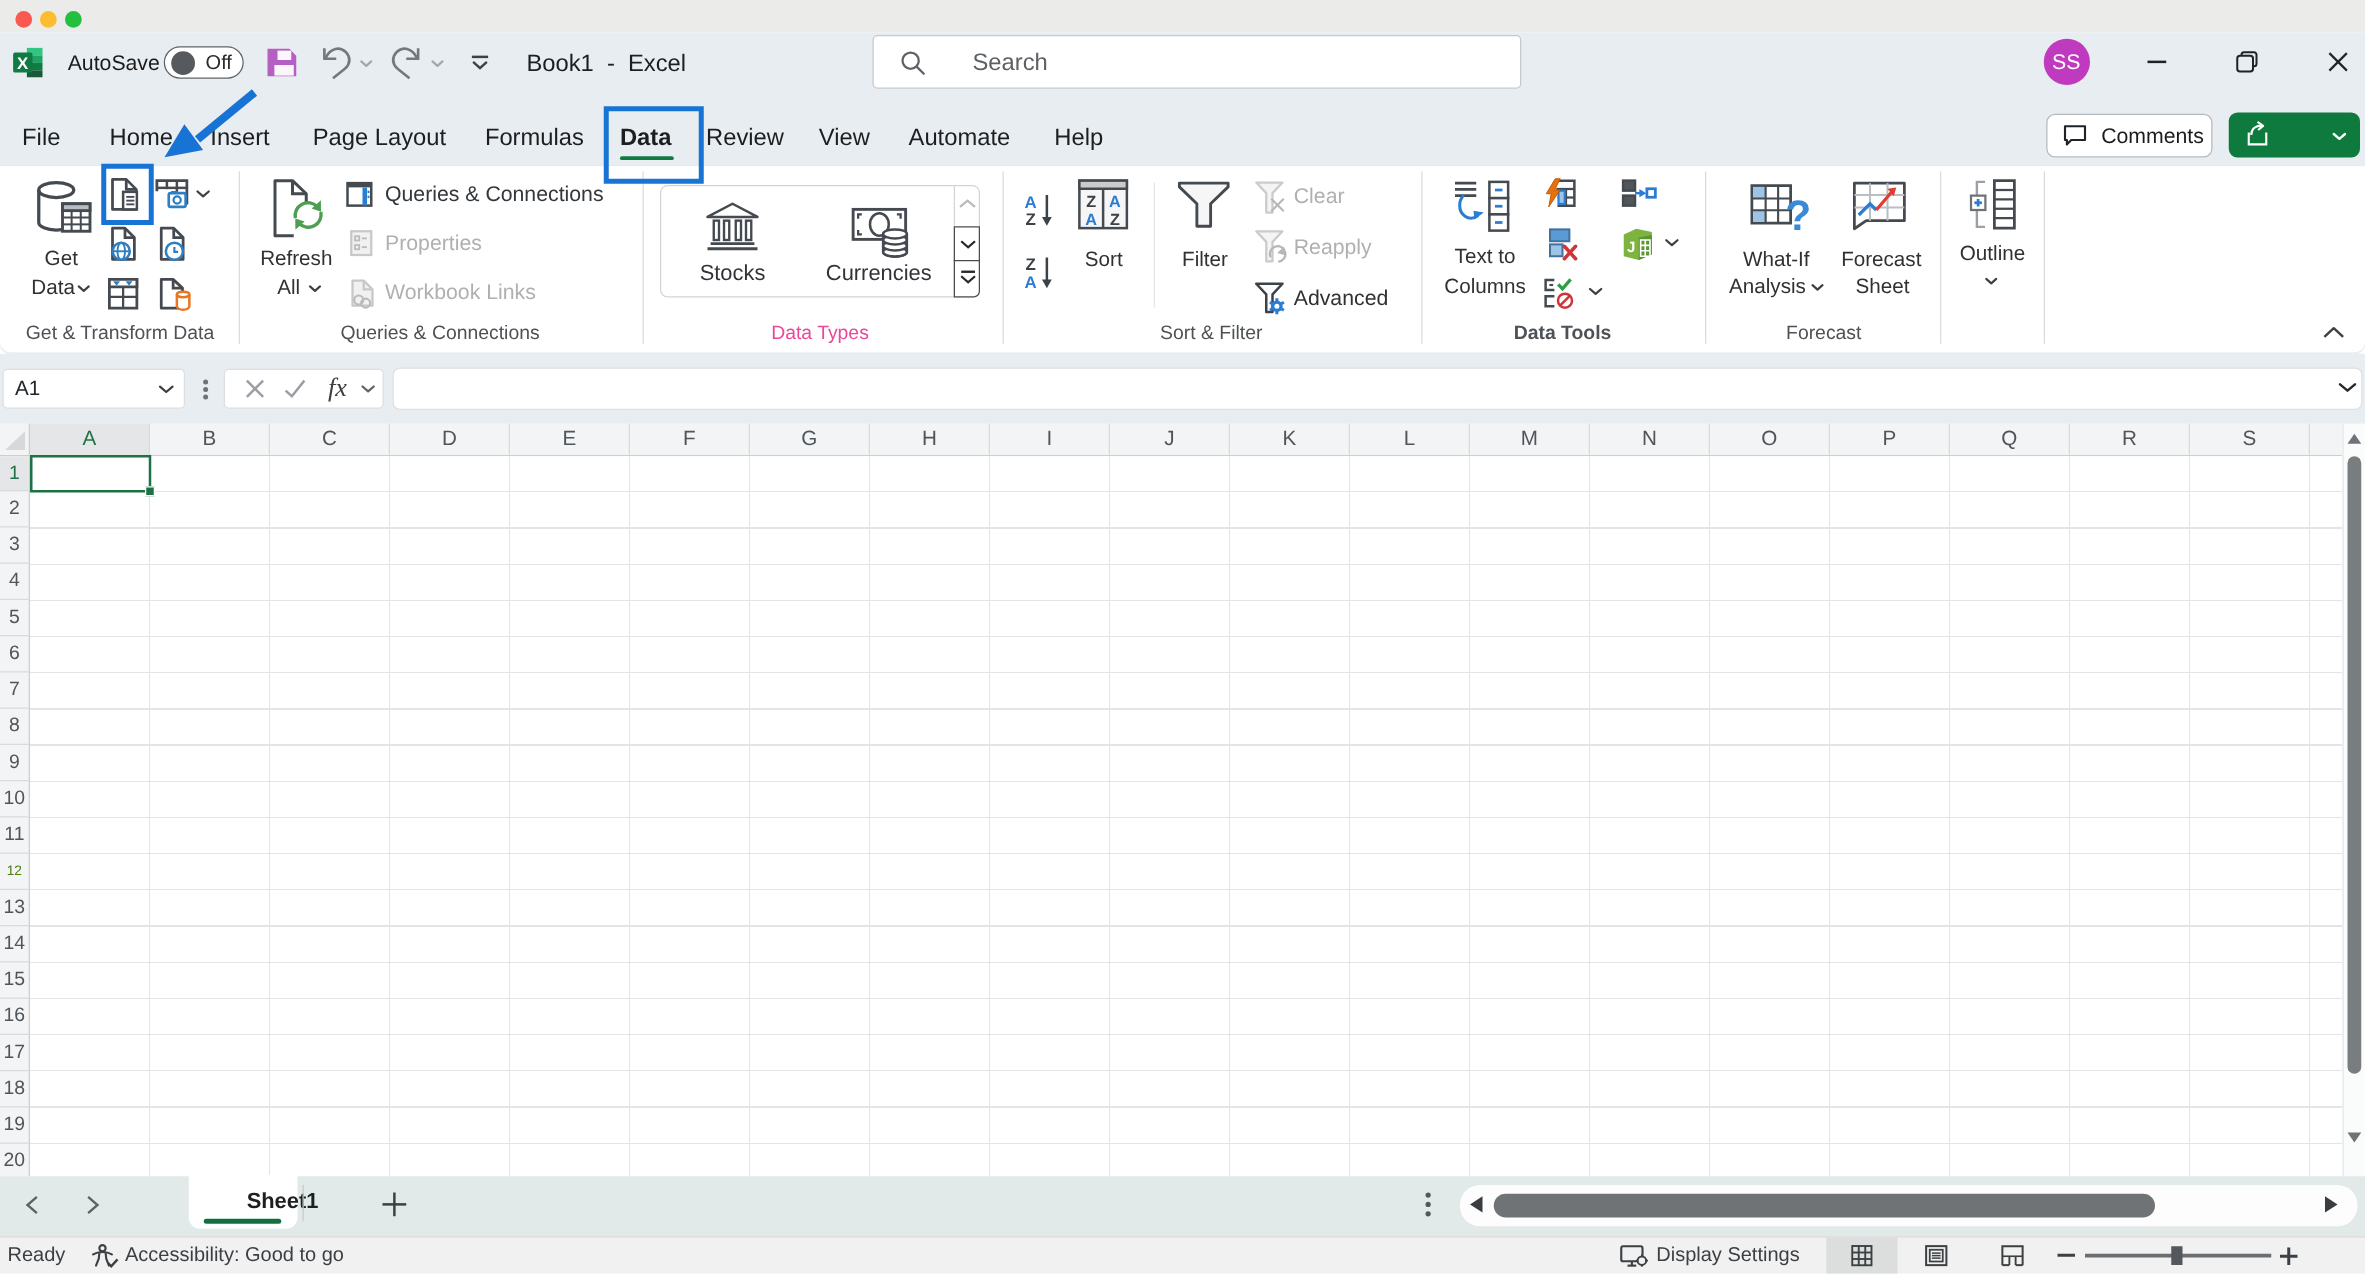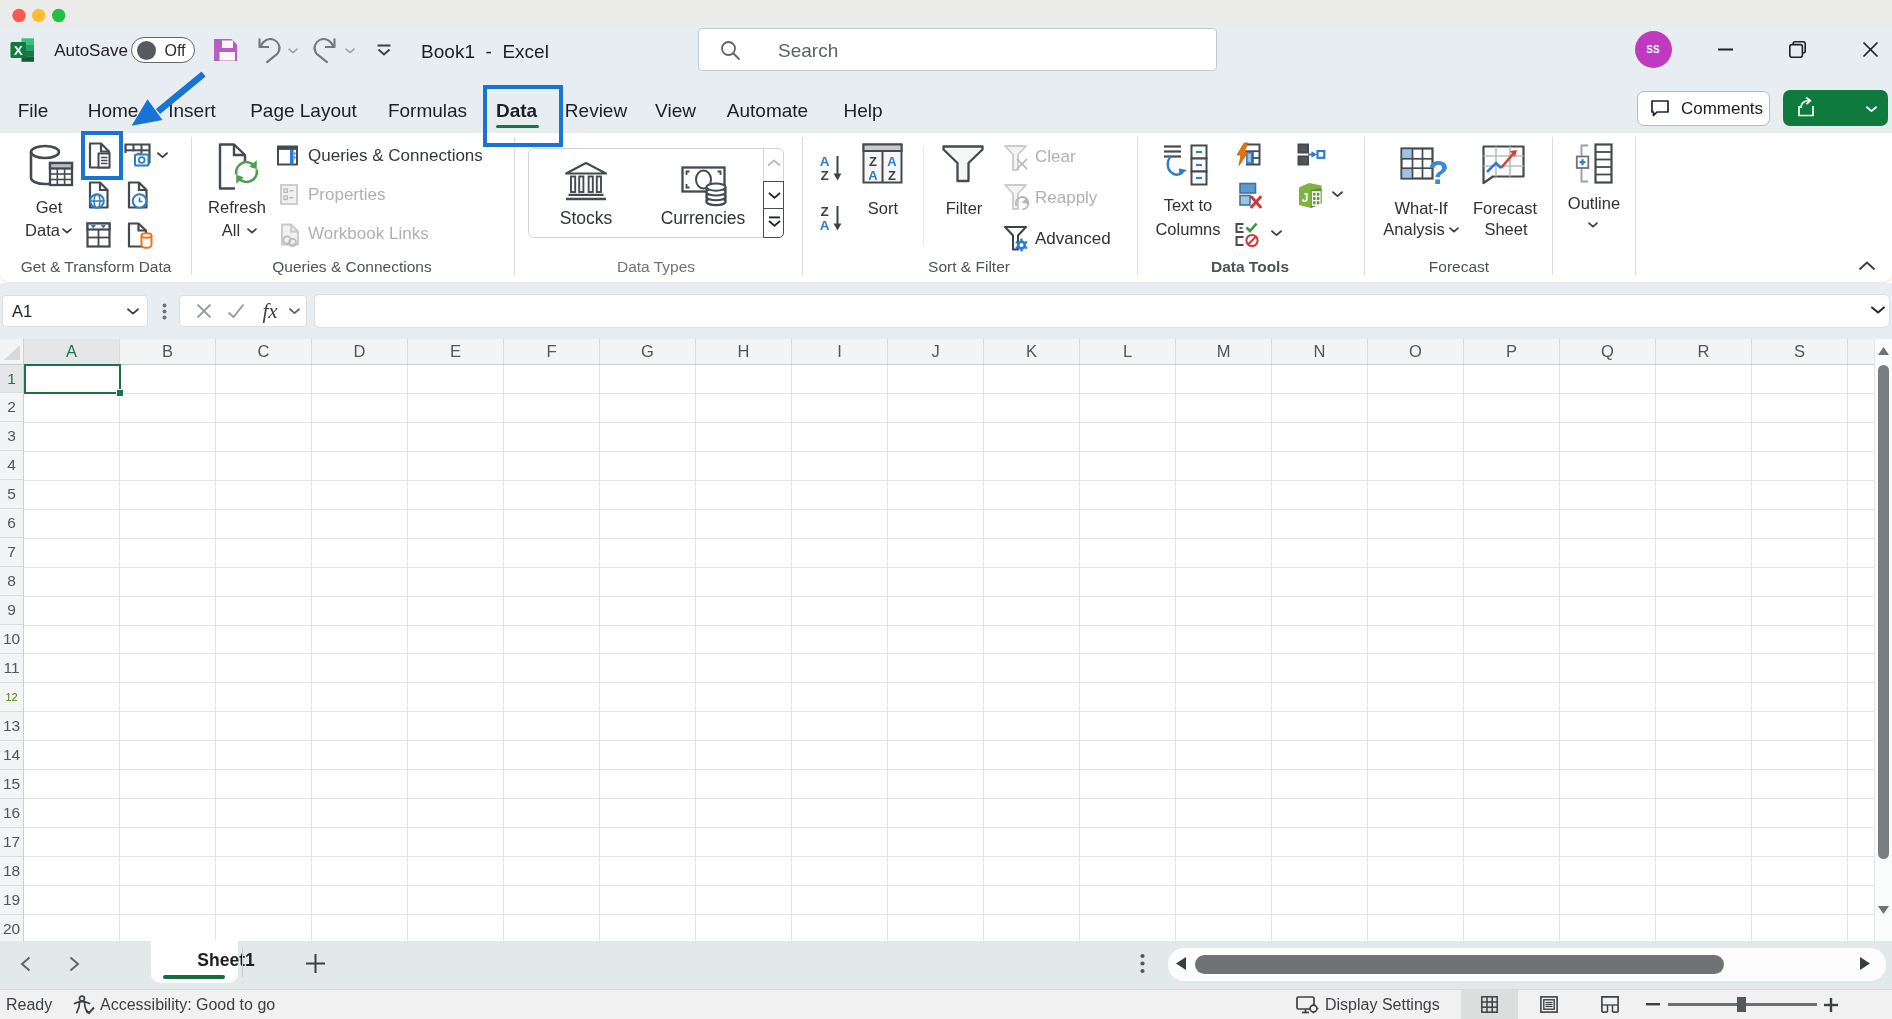--- a/index.html
+++ b/index.html
@@ -52,21 +52,21 @@
     <polyline points="1.5,5.5 7,10.5 12.5,5.5" fill="none" stroke="#3c4043" stroke-width="1.9"></polyline>
   </svg>
 <div class="ab" style="left:485px;top:39.5px;font-size:19px;color:#1c1e21;font-weight:400;line-height:23px;white-space:nowrap;transform:translateX(-50%);">Book1&nbsp;&nbsp;-&nbsp;&nbsp;Excel</div>
 <div class="ab" style="left:698px;top:28px;width:519px;height:43px;background:#fff;border:1px solid #c3c9ce;border-radius:4px"></div>
 <svg class="ab" style="left:719px;top:39px" width="22" height="22" viewBox="0 0 22 22">
     <circle cx="9.5" cy="9.5" r="6.5" fill="none" stroke="#5f6368" stroke-width="1.8"></circle>
     <line x1="14.5" y1="14.5" x2="20" y2="20" stroke="#5f6368" stroke-width="1.8" stroke-linecap="round"></line>
   </svg>
 <div class="ab" style="left:762px;top:38.5px;font-size:19px;color:#5d6165;font-weight:400;line-height:23px;white-space:nowrap;margin-left:16px;">Search</div>
 <div class="ab" style="left:1634.5px;top:30.8px;width:37px;height:37px;border-radius:50%;background:#bf3abf"></div>
-<div class="ab" style="left:1653px;top:40.8px;font-size:10px;color:#fff;font-weight:700;line-height:17.5px;white-space:nowrap;transform:translateX(-50%);">SS</div>
+<div class="ab" style="left:1653px;top:40.8px;font-size:17px;color:#fff;font-weight:400;line-height:17.5px;white-space:nowrap;transform:translateX(-50%);">SS</div>
 <svg class="ab" style="left:1718px;top:48px" width="15" height="3" viewBox="0 0 15 3">
     <rect x="0" y="0.5" width="15" height="2" fill="#1f2328"></rect>
   </svg>
 <svg class="ab" style="left:1789px;top:41px" width="17" height="17" viewBox="0 0 17 17">
     <rect x="0.8" y="3.6" width="12.6" height="12.6" rx="2.2" fill="none" stroke="#1f2328" stroke-width="1.6"></rect>
     <path d="M4.2 3.4 V2.8 a2 2 0 0 1 2-2 H14.2 a2 2 0 0 1 2 2 V10 a2 2 0 0 1 -2 2 H13.6" fill="none" stroke="#1f2328" stroke-width="1.6"></path>
   </svg>
 <svg class="ab" style="left:1862.5px;top:41.5px" width="15" height="15" viewBox="0 0 15 15">
     <line x1="0.5" y1="0.5" x2="14.5" y2="14.5" stroke="#1f2328" stroke-width="1.7"></line>
     <line x1="14.5" y1="0.5" x2="0.5" y2="14.5" stroke="#1f2328" stroke-width="1.7"></line>
@@ -100,21 +100,21 @@
 <div class="ab" style="left:191px;top:137px;width:1px;height:138px;background:#d9dcde"></div>
 <div class="ab" style="left:514px;top:137px;width:1px;height:138px;background:#d9dcde"></div>
 <div class="ab" style="left:802px;top:137px;width:1px;height:138px;background:#d9dcde"></div>
 <div class="ab" style="left:1137px;top:137px;width:1px;height:138px;background:#d9dcde"></div>
 <div class="ab" style="left:1364px;top:137px;width:1px;height:138px;background:#d9dcde"></div>
 <div class="ab" style="left:1552px;top:137px;width:1px;height:138px;background:#d9dcde"></div>
 <div class="ab" style="left:1635px;top:137px;width:1px;height:138px;background:#d9dcde"></div>
 <div class="ab" style="left:923px;top:146px;width:1px;height:100px;background:#e4e6e8"></div>
 <div class="ab" style="left:96px;top:256.8px;font-size:15.5px;color:#4e5256;font-weight:400;line-height:19.5px;white-space:nowrap;transform:translateX(-50%);">Get &amp; Transform Data</div>
 <div class="ab" style="left:352px;top:256.8px;font-size:15.5px;color:#4e5256;font-weight:400;line-height:19.5px;white-space:nowrap;transform:translateX(-50%);">Queries &amp; Connections</div>
-<div class="ab" style="left:656px;top:256.8px;font-size:15.5px;color:#737373;font-weight:400;line-height:19.5px;white-space:nowrap;transform:translateX(-50%);text-align:right;">Data Types</div>
+<div class="ab" style="left:656px;top:256.8px;font-size:15.5px;color:#ec4899;font-weight:400;line-height:19.5px;white-space:nowrap;transform:translateX(-50%);text-align:right;">Data Types</div>
 <div class="ab" style="left:969px;top:256.8px;font-size:15.5px;color:#4e5256;font-weight:400;line-height:19.5px;white-space:nowrap;transform:translateX(-50%);">Sort &amp; Filter</div>
 <div class="ab" style="left:1250px;top:256.8px;font-size:15.5px;color:#4e5256;font-weight:700;line-height:19.5px;white-space:nowrap;transform:translateX(-50%);">Data Tools</div>
 <div class="ab" style="left:1459px;top:256.8px;font-size:15.5px;color:#4e5256;font-weight:400;line-height:19.5px;white-space:nowrap;transform:translateX(-50%);">Forecast</div>
 <svg class="ab" style="left:1858px;top:261px" width="18" height="10" viewBox="0 0 18 10">
     <polyline points="1.5,8.5 9,1.5 16.5,8.5" fill="none" stroke="#3c4043" stroke-width="1.9" stroke-linejoin="round"></polyline>
   </svg>
 <svg class="ab" style="left:28px;top:143px" width="46" height="48" viewBox="0 0 46 48">
     <path d="M3 9 V35 C3 38.2 9.3 41 17 41 C18.5 41 20 40.9 21.5 40.7" fill="none" stroke="#444a50" stroke-width="2.6"></path>
     <ellipse cx="17" cy="9" rx="14" ry="6" fill="none" stroke="#444a50" stroke-width="2.6"></ellipse>
     <rect x="22" y="20" width="22" height="22" fill="#fff" stroke="#444a50" stroke-width="2.3"></rect>

